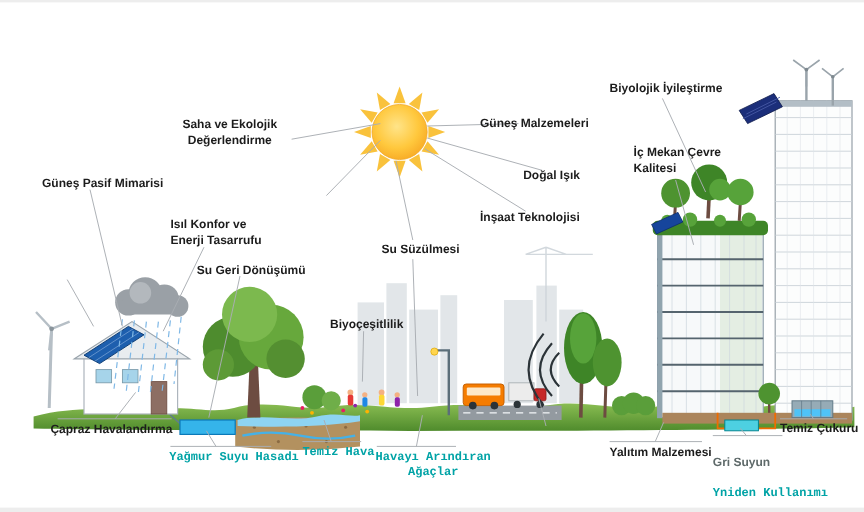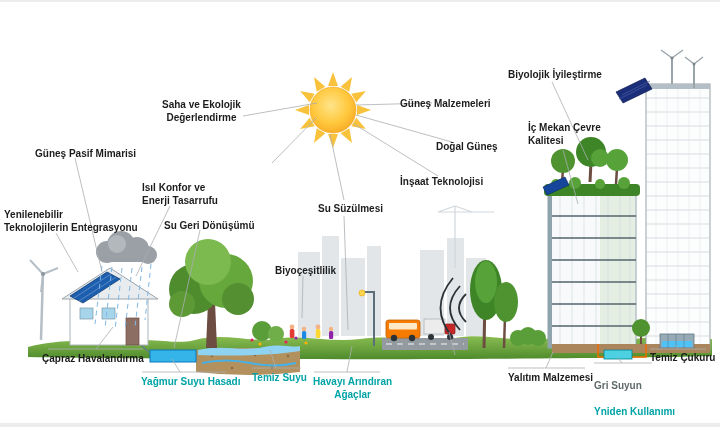--- a/index.html
+++ b/index.html
@@ -1,21 +1,21 @@
 <!DOCTYPE html>
 <html><head>
 <meta charset="utf-8">
 <style>
   html,body{margin:0;padding:0;background:#ffffff;}
   .stage{position:relative;width:720px;height:427px;background:#fff;overflow:hidden;
          font-family:"Liberation Sans",sans-serif;}
   .stage svg{position:absolute;left:0;top:0;}
   .lbl{position:absolute;z-index:2;font-weight:bold;font-size:10px;line-height:1.3;
        color:#1c1c1c;white-space:pre-line;}
-  .teal{color:#00A3A6;}
+  .teal{color:#00A3A6;font-family:Liberation Mono, monospace;}
   .gray{color:#5f6a6a;}
   .ctr{text-align:center;}
   .edge{position:absolute;left:0;width:720px;background:#ededed;z-index:3;}
 </style>
 </head>
 <body>
 
 <div class="stage">
   <div class="edge" style="top:0;height:2px"></div>
   <div class="edge" style="bottom:0;height:4px"></div>
@@ -270,39 +270,37 @@
       <path d="M252,368 L301,368 M276,368 L270,350"></path>
       <path d="M314,372 L380,372 M347,372 L352,346"></path>
       <path d="M455,355 L449,332"></path>
       <path d="M508,368 L585,368 M546,368 L553,352"></path>
       <path d="M594,363 L652,363 M622,363 L617,357"></path>
       <path d="M650,349 L706,349 M678,349 L675,345"></path>
     </g>
   </svg>
 
   <div class="lbl" style="left:35px;top:147px">Güneş Pasif Mimarisi</div>
-  <div class="lbl ctr" style="left:162px;top:98px">Saha ve Ekolojik
+  <div class="lbl ctr" style="left:152px;top:98px">Saha ve Ekolojik
 Değerlendirme</div>
   <div class="lbl" style="left:142px;top:181px">Isıl Konfor ve
 Enerji Tasarrufu</div>
-  <div class="lbl" style="left:4px;top:208px">Yenilenebilir
-Teknolojilerin Entegrasyonu</div>
   <div class="lbl" style="left:164px;top:219px">Su Geri Dönüşümü</div>
   <div class="lbl" style="left:318px;top:202px">Su Süzülmesi</div>
   <div class="lbl" style="left:275px;top:264px">Biyoçeşitlilik</div>
   <div class="lbl" style="left:400px;top:97px">Güneş Malzemeleri</div>
-  <div class="lbl" style="left:436px;top:140px">Doğal Güneş</div>
+  <div class="lbl" style="left:436px;top:140px">Doğal Işık</div>
   <div class="lbl" style="left:400px;top:175px">İnşaat Teknolojisi</div>
   <div class="lbl" style="left:508px;top:68px">Biyolojik İyileştirme</div>
   <div class="lbl" style="left:528px;top:121px">İç Mekan Çevre
 Kalitesi</div>
 
   <div class="lbl" style="left:42px;top:352px">Çapraz Havalandırma</div>
   <div class="lbl teal" style="left:141px;top:375px">Yağmur Suyu Hasadı</div>
-  <div class="lbl teal" style="left:252px;top:371px">Temiz Suyu</div>
+  <div class="lbl teal" style="left:252px;top:371px">Temiz Hava</div>
   <div class="lbl teal ctr" style="left:313px;top:375px">Havayı Arındıran
 Ağaçlar</div>
   <div class="lbl" style="left:508px;top:371px">Yalıtım Malzemesi</div>
   <div class="lbl" style="left:594px;top:366px">
     <span class="gray" style="display:block">Gri Suyun</span>
     <span class="teal" style="display:block">Yniden Kullanımı</span>
   </div>
   <div class="lbl" style="left:650px;top:351px">Temiz Çukuru</div>
 </div>
 

